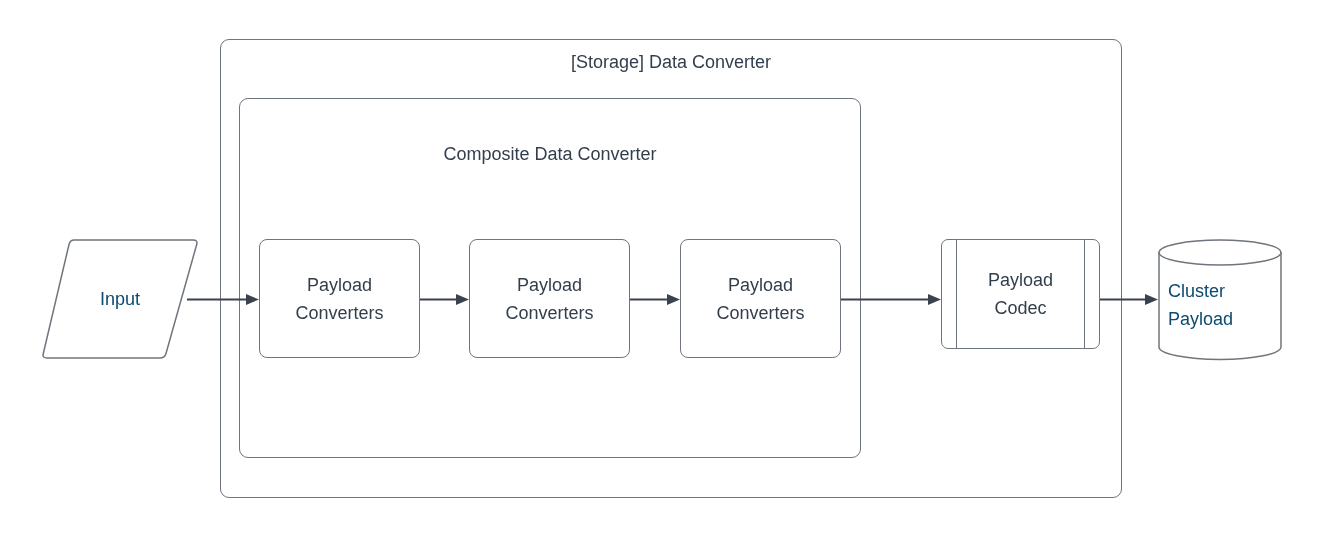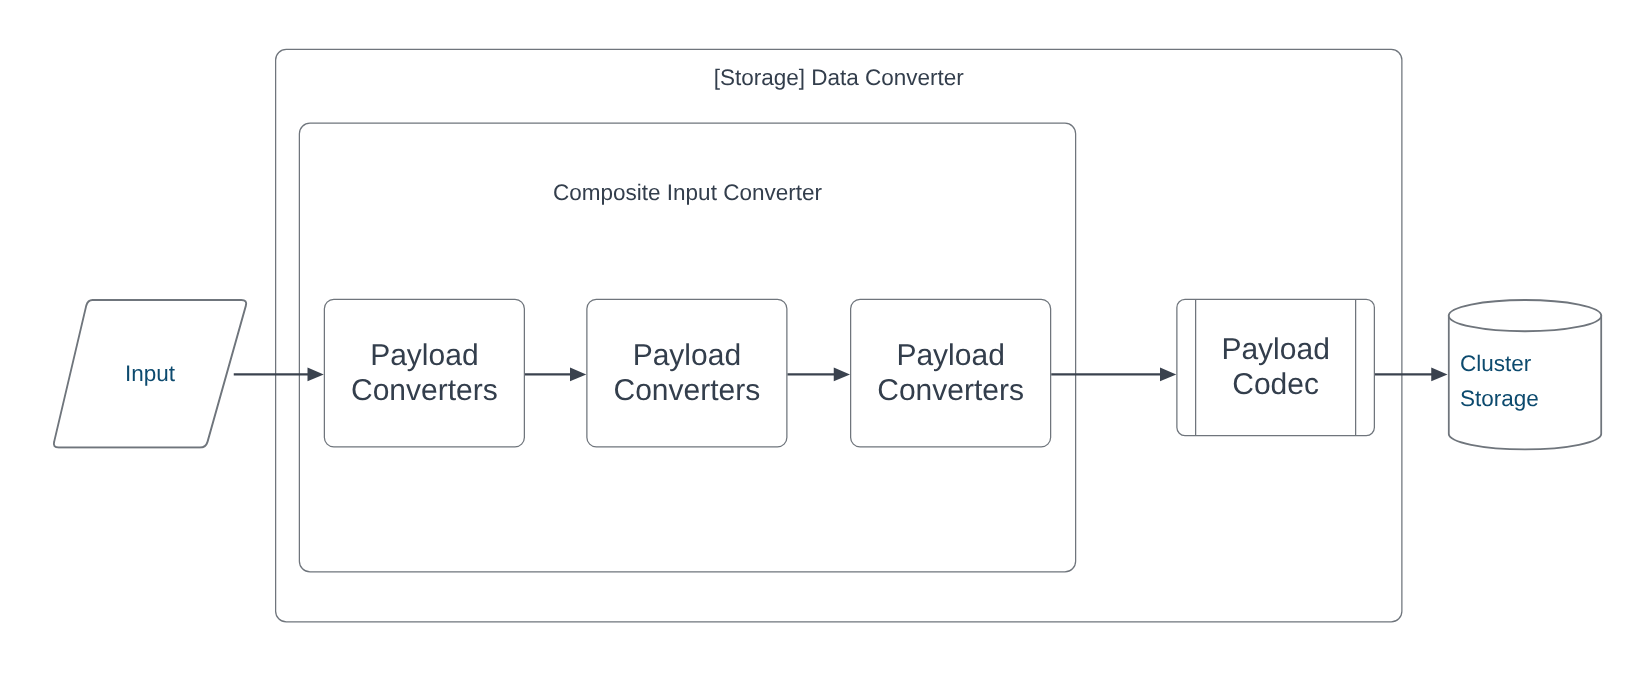--- a/index.html
+++ b/index.html
@@ -36,21 +36,21 @@
   .node-box {
     position: absolute;
     background: #ffffff;
     border: 1.5px solid #6f757c;
     border-radius: 8px;
     box-sizing: border-box;
     display: flex;
     align-items: center;
     justify-content: center;
     text-align: center;
-    font-size: 24px;
+    font-size: 18px;
     line-height: 28px;
     color: #333e4c;
   }
   .node-box .label-inner {
     max-width: 120px;
   }
   .codec-bar {
     position: absolute;
     top: 0;
     bottom: 0;
@@ -79,21 +79,21 @@
 </head>
 <body>
 
 <div class="canvas">
 
   <div class="container-box" style="left:220px; top:39px; width:902px; height:459px;">
     <span class="container-title" style="margin-top:11px;">[Storage] Data Converter</span>
   </div>
 
   <div class="container-box" style="left:239px; top:98px; width:622px; height:360px;">
-    <span class="container-title" style="margin-top:44px;">Composite Input Converter</span>
+    <span class="container-title" style="margin-top:44px;">Composite Data Converter</span>
   </div>
 
   <div class="abs" style="left:40px; top:239px; width:160px; height:120px;">
     <svg width="160" height="120" viewBox="0 0 160 120">
       <path d="M 34 1 L 153 1 Q 158 1 156.7 5.5 L 126 114.5 Q 124.7 119 120 119 L 7 119 Q 2 119 3.3 114.5 L 29 5.5 Q 30.3 1 34 1 Z" fill="#ffffff" stroke="#6f757c" stroke-width="1.5" stroke-linejoin="round"></path>
     </svg>
     <div class="shape-label" style="left:0; top:0; width:160px; height:120px;">Input</div>
   </div>
 
   <div class="node-box" style="left:259px; top:239px; width:161px; height:119px;">
@@ -112,21 +112,21 @@
     <div class="codec-bar" style="left:14px;"></div>
     <div class="codec-bar" style="right:14px;"></div>
     <span class="label-inner" style="max-width:110px;">Payload Codec</span>
   </div>
 
   <div class="abs" style="left:1158px; top:239px; width:124px; height:122px;">
     <svg width="124" height="122" viewBox="0 0 124 122">
       <path d="M 1 13 L 1 108 A 61 12.5 0 0 0 123 108 L 123 13" fill="#ffffff" stroke="#6f757c" stroke-width="1.5"></path>
       <ellipse cx="62" cy="13.5" rx="61" ry="12.5" fill="#ffffff" stroke="#6f757c" stroke-width="1.5"></ellipse>
     </svg>
-    <div class="shape-label" style="left:10px; top:14px; width:104px; height:104px;">Cluster Storage</div>
+    <div class="shape-label" style="left:10px; top:14px; width:104px; height:104px;">Cluster Payload</div>
   </div>
 
   <svg class="overlay-svg" width="1320" height="540" viewBox="0 0 1320 540">
     <g>
       <line x1="187" y1="299.5" x2="247" y2="299.5" stroke="#3a424e" stroke-width="1.8"></line>
       <polygon points="259,299.5 246,294 246,305" fill="#3a424e"></polygon>
     </g>
     <g>
       <line x1="420" y1="299.5" x2="457" y2="299.5" stroke="#3a424e" stroke-width="1.8"></line>
       <polygon points="469,299.5 456,294 456,305" fill="#3a424e"></polygon>

